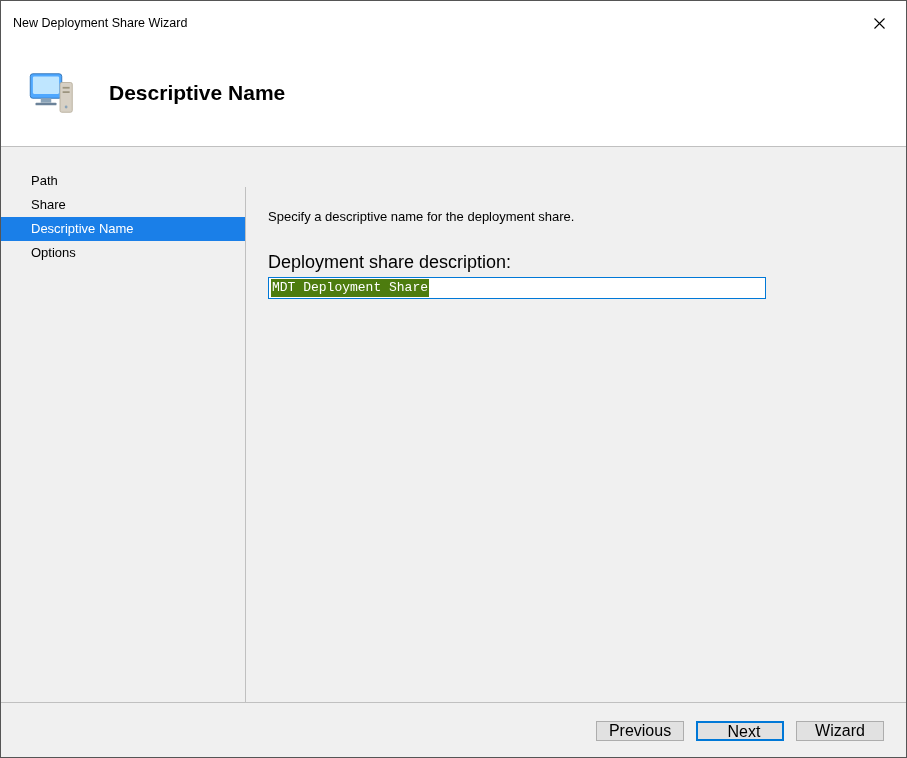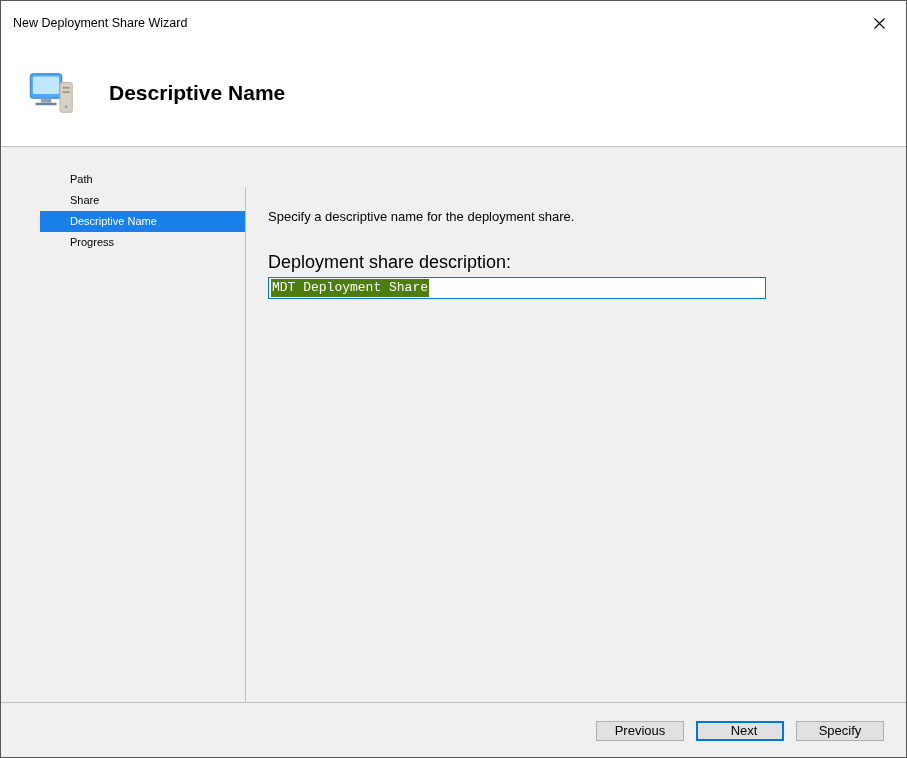--- a/index.html
+++ b/index.html
@@ -51,25 +51,24 @@
       height: 555px;
       background: #f0f0f0;
     }
     .sidebar {
       width: 244px;
       padding: 22px 0 0 0;
       background: #f0f0f0;
     }
     .step {
       padding: 2px 0 2px 30px;
-      font-size: 11px;
+      font-size: 13px;
       color: #000;
       line-height: 1.55;
       cursor: default;
-      margin-left: 39px;
     }
     .step.selected {
       background: #1a7fe8;
       color: #fff;
     }
     .main-panel {
       flex: 1;
       border-left: 1px solid #c0c0c0;
       background: #f0f0f0;
       padding: 22px 22px 0 22px;
@@ -112,21 +111,21 @@
       justify-content: flex-end;
       padding-right: 22px;
       gap: 12px;
     }
     .btn {
       width: 88px;
       height: 20px;
       background: #e1e1e1;
       border: 1px solid #adadad;
       font-family: inherit;
-      font-size: 13px;
+      font-size: 16px;
       color: #000;
       cursor: default;
     }
     .btn.primary {
       border: 2px solid #0078d7;
       background: #e1e1e1;
       padding-left: 8px;
     }
   </style>
 </head>
@@ -153,28 +152,28 @@
     <circle cx="47" cy="48" r="1.6" fill="#8aa3b8"></circle>
   </svg>
   <div class="header-title">Descriptive Name</div>
 </div>
 
 <div class="body-area">
   <div class="sidebar">
     <div class="step">Path</div>
     <div class="step">Share</div>
     <div class="step selected">Descriptive Name</div>
-    <div class="step">Progress</div>
+    <div class="step">Options</div>
   </div>
   <div class="main-panel">
     <div class="instruction">Specify a descriptive name for the deployment share.</div>
     <div class="field-label">Deployment share description:</div>
     <div class="highlight-wrap">
       <span class="highlight-text">MDT Deployment Share</span>
     </div>
   </div>
 </div>
 
 <div class="footer">
   <button class="btn">Previous</button>
   <button class="btn primary">Next</button>
-  <button class="btn">Specify</button>
+  <button class="btn">Wizard</button>
 </div>
 
 </body></html>

